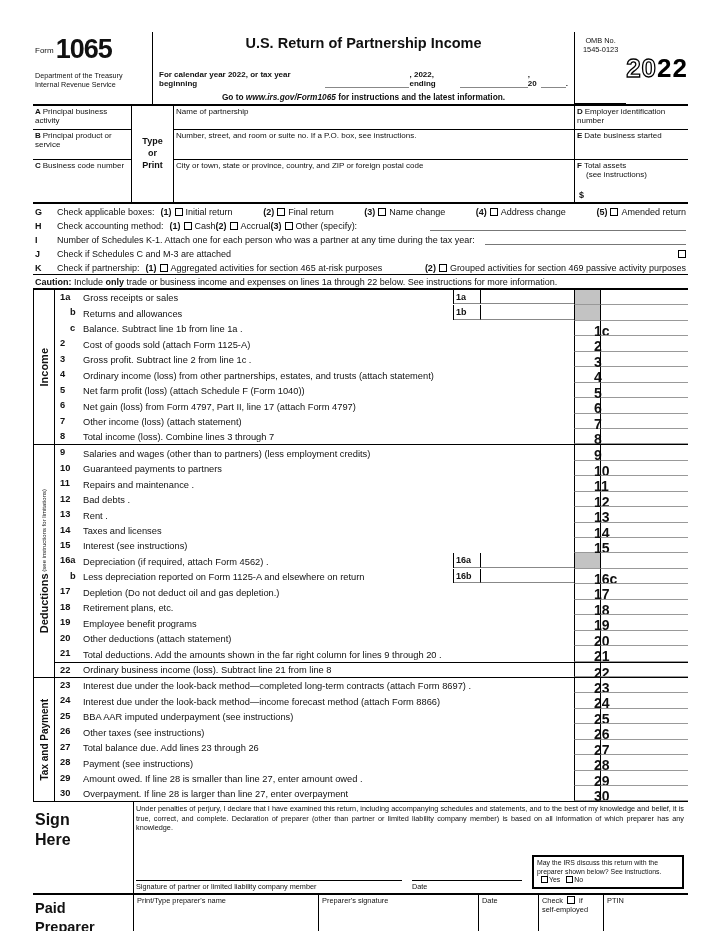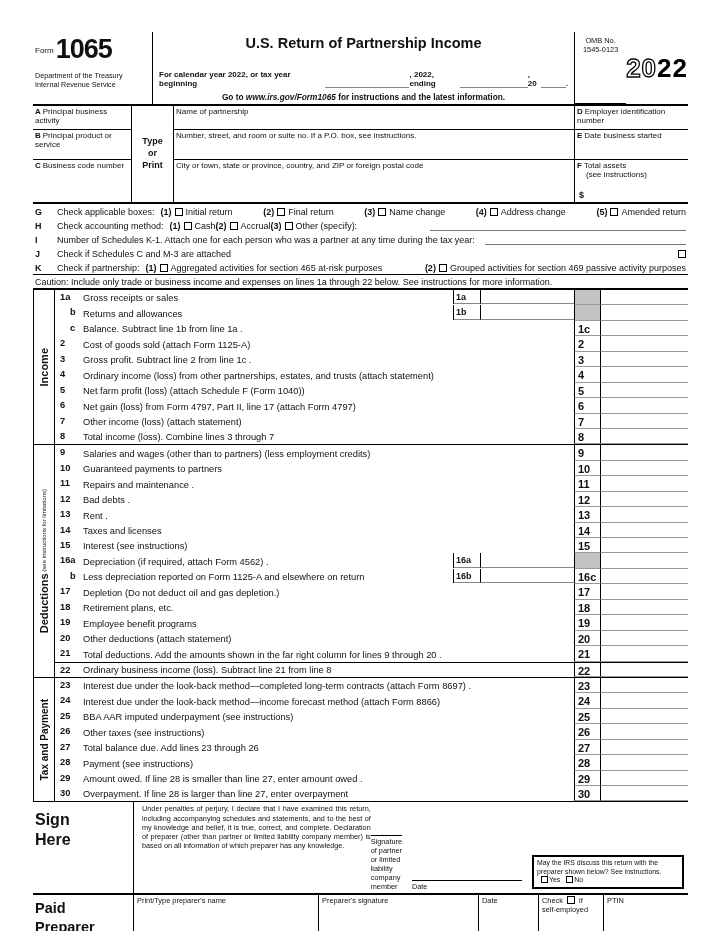--- a/index.html
+++ b/index.html
@@ -49,46 +49,46 @@
   .chk-row .ltr { width:22px; font-weight:bold; flex:none; }
   .chk-row .txt { margin-right:6px; white-space:nowrap; }
   .opt { display:flex; align-items:flex-end; gap:3px; white-space:nowrap; }
   .opt .onum { font-weight:bold; }
   .cb { width:8px; height:8px; border:1px solid #000; display:inline-block; background:#fff; flex:none; margin-bottom:1px; }
   .ufield { border-bottom:1px solid #777; flex:1; height:10px; margin-left:4px; }
   .leader { flex:1; min-width:8px; margin:0 3px;
     background-image:radial-gradient(circle, #555 0.9px, transparent 1.05px);
     background-size:7px 7px; background-repeat:repeat-x; background-position:left bottom 1px; }
   .caution { border-top:1px solid #000; font-size:9px; padding:1.5px 2px; }
-  .caution b { font-weight:normal; }
+  .caution b { font-weight:bold; }
 
   
   .sec { display:flex; border-bottom:1.8px solid #000; }
   .sec-label { width:22px; border-right:1px solid #000; border-left:1px solid #000; position:relative; display:flex; align-items:center; justify-content:center; }
   .sec-label .vert { writing-mode:vertical-rl; transform:rotate(180deg); font-weight:bold; font-size:11px; white-space:nowrap; text-align:center; }
   .sec-label .vert .sub { font-weight:normal; font-size:6px; }
   .sec-rows { flex:1; display:flex; flex-direction:column; }
   .lrow { display:flex; align-items:stretch; height:15.45px; font-size:9.3px; }
   .lrow.topline { border-top:1.5px solid #000; }
   .lrow .lnum { width:28px; flex:none; font-weight:bold; padding:2px 0 0 5px; }
   .lrow .lnum.sub { padding-left:15px; }
   .lrow .ltext { flex:1; display:flex; align-items:flex-end; min-width:0; padding-bottom:2px; }
   .lrow .lbl { white-space:nowrap; overflow:hidden; }
   .lrow .lbl b { font-weight:normal; }
   .ibox { display:flex; width:121px; flex:none; align-self:stretch; border-left:1px solid #000; margin-bottom:-1px; }
   .ibox .inum { width:27px; border-right:1px solid #000; border-bottom:1px solid #888; font-weight:bold; font-size:9px; padding:2px 0 0 2px; }
   .ibox .ifld { flex:1; border-bottom:1px solid #888; }
-  .rnum { width:26px; flex:none; border-left:1px solid #000; border-bottom:1px solid #999; font-weight:bold; font-size:11px; padding:2px 0 0 3px; }
+  .rnum { width:26px; flex:none; border-left:1px solid #000; border-bottom:1px solid #999; font-weight:bold; font-size:14px; padding:2px 0 0 19px; }
   .rnum.gray { background:#c3c3c3; border-bottom:1px solid #999; }
   .ramt { width:88px; flex:none; border-left:1px solid #000; border-bottom:1px solid #999; }
 
   
   .sign { display:flex; border-bottom:2px solid #000; min-height:93px; }
   .sign-label { width:100px; flex:none; padding:8px 4px 0 2px; font-size:16px; font-weight:bold; line-height:1.2; }
-  .sign-main { flex:1; border-left:1px solid #000; padding:2px 4px 2px 8px; display:flex; flex-direction:row; }
+  .sign-main { flex:1; border-left:1px solid #000; padding:2px 4px 2px 2px; display:flex; flex-direction:column; }
   .perjury { font-size:7.3px; line-height:1.25; text-align:justify; }
   .sign-bottom { display:flex; align-items:flex-end; margin-top:auto; gap:10px; }
   .sig-area { flex:1; }
   .sig-line { border-top:1px solid #000; }
   .sig-cap { font-size:7.3px; padding-top:1px; }
   .date-area { width:110px; flex:none; }
   .discuss { width:152px; flex:none; border:2px solid #000; padding:2px 3px; font-size:6.9px; line-height:1.3; margin:2px 0; }
   .discuss .yn { white-space:nowrap; }
   .discuss .cb { width:7px; height:7px; margin:0 1px -1px 4px; }
 

